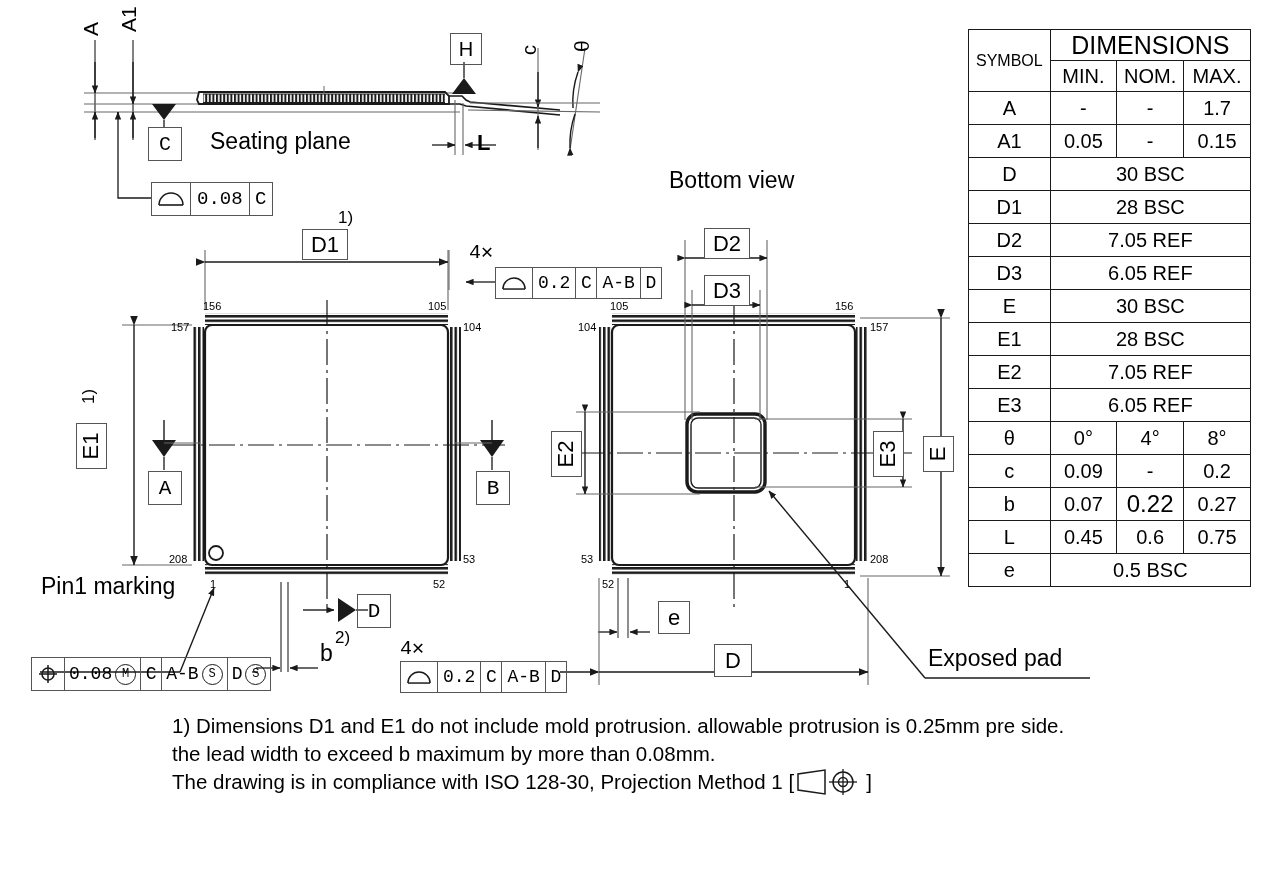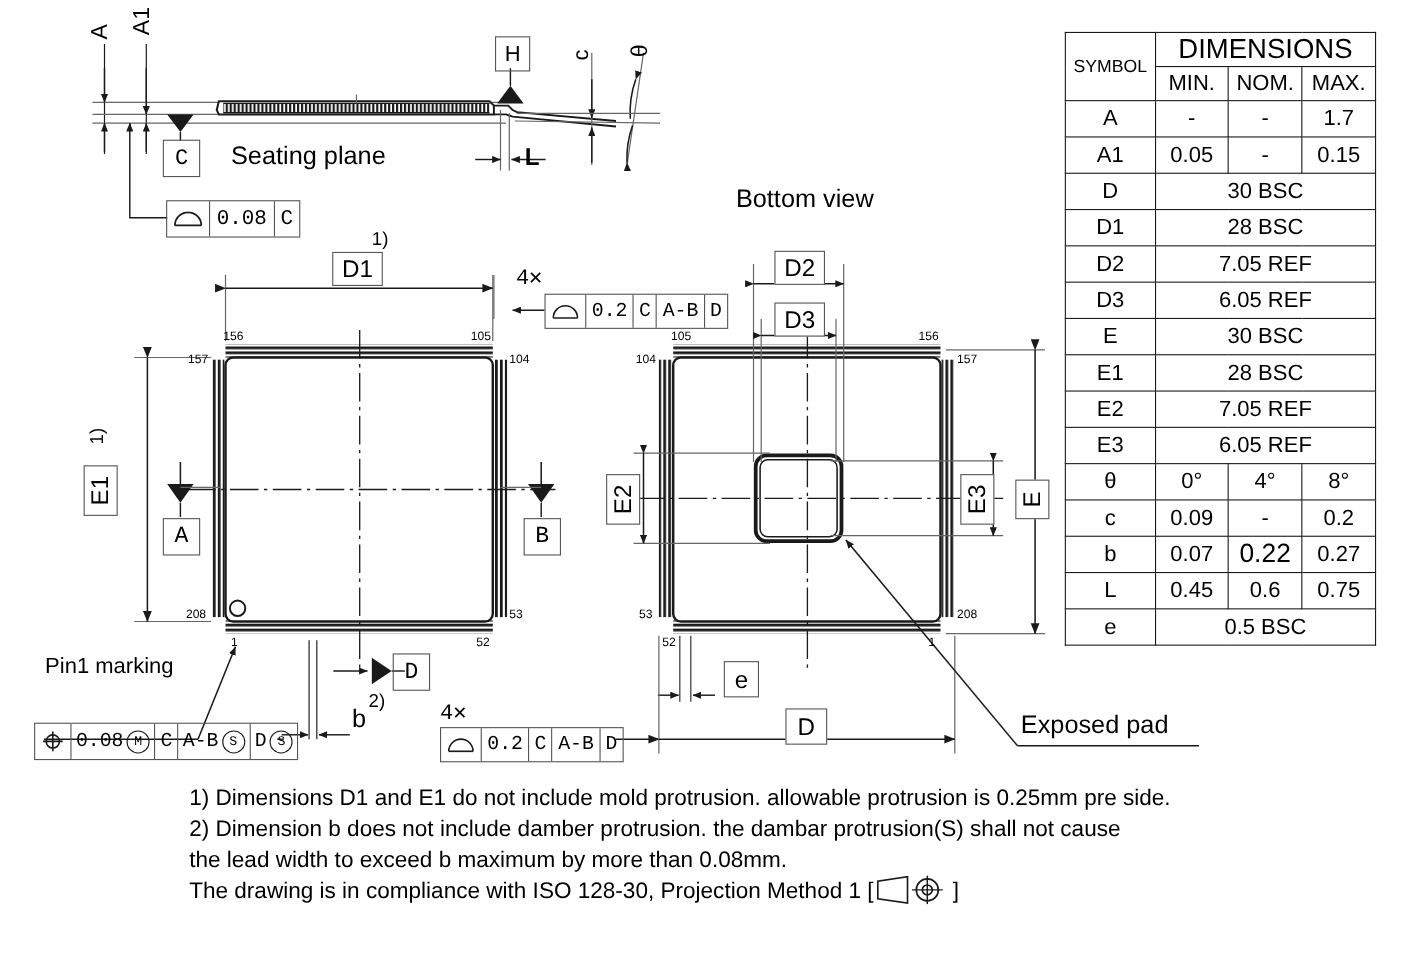--- a/index.html
+++ b/index.html
@@ -277,21 +277,21 @@
     <span class="txt" style="position:static;font-size:21px;font-family:'Liberation Mono',monospace;">B</span>
   </div>
   <div style="position:absolute;left:357px;top:594px;width:32px;height:32px;border:1.7px solid #555;
               display:flex;align-items:center;justify-content:center;">
     <span class="txt" style="position:static;font-size:21px;font-family:'Liberation Mono',monospace;">D</span>
   </div>
 
   <div class="txt" style="left:320px;top:640px;font-size:23px;">b</div>
   <div class="txt" style="left:335px;top:628px;font-size:17px;">2)</div>
 
-  <div class="txt" style="left:41px;top:595px;font-size:20px;text-align:right;">Pin1 marking</div>
+  <div class="txt" style="left:41px;top:573px;font-size:23px;text-align:right;">Pin1 marking</div>
 
   <div class="txt" style="left:469px;top:239px;font-size:20px;font-family:'Liberation Mono',monospace;">4✕</div>
   <div style="position:absolute;left:495px;top:267px;height:30px;display:flex;border:1.7px solid #555;">
     <div style="width:36px;display:flex;align-items:center;justify-content:center;border-right:1.7px solid #555;">
       <svg width="24" height="13" viewBox="0 0 26 14">
         <path d="M1,13 A12,12 0 0,1 25,13" fill="none" stroke="#1a1a1a" stroke-width="1.6"></path>
         <line x1="1" y1="13" x2="25" y2="13" stroke="#1a1a1a" stroke-width="1.6"></line>
       </svg>
     </div>
     <div style="padding:0 5px;display:flex;align-items:center;border-right:1.7px solid #555;">
@@ -493,23 +493,22 @@
         </tr>
         <tr>
           <td style="font-size: 20px; height: 32px;">e</td>
           <td colspan="3" style="font-size: 20px;">0.5 BSC</td>
         </tr>
       </tbody>
   </table>
 
   <div style="position:absolute;left:172px;top:712px;">
     <div class="txt" style="position:static;font-size:20.5px;line-height:28px;">1) Dimensions D1 and E1 do not include mold protrusion. allowable protrusion is 0.25mm pre side.</div>
-    <div class="txt" style="position:static;font-size:20.5px;line-height:28px;">2) Dimension b does not include damber protrusion. the dambar protrusion(S) shall not cause</div>
     <div class="txt" style="position:static;font-size:20.5px;line-height:28px;">the lead width to exceed b maximum by more than 0.08mm.</div>
-    <div style="display:flex;align-items:flex-start;line-height:28px;">
+    <div style="display:flex;align-items:center;line-height:28px;">
       <span class="txt" style="position:static;font-size:20.5px;">The drawing is in compliance with ISO 128-30, Projection Method 1 [</span>
       <svg width="70" height="26" viewBox="0 0 70 26" style="margin:0 1px;">
         <path d="M3,5 L3,21 L30,25 L30,1 Z" fill="none" stroke="#1a1a1a" stroke-width="1.5"></path>
         <circle cx="48" cy="13" r="10" fill="none" stroke="#1a1a1a" stroke-width="1.5"></circle>
         <circle cx="48" cy="13" r="4.5" fill="none" stroke="#1a1a1a" stroke-width="1.5"></circle>
         <line x1="48" y1="0" x2="48" y2="26" stroke="#1a1a1a" stroke-width="1.3"></line>
         <line x1="34" y1="13" x2="62" y2="13" stroke="#1a1a1a" stroke-width="1.3"></line>
       </svg>
       <span class="txt" style="position:static;font-size:20.5px;">]</span>
     </div>

